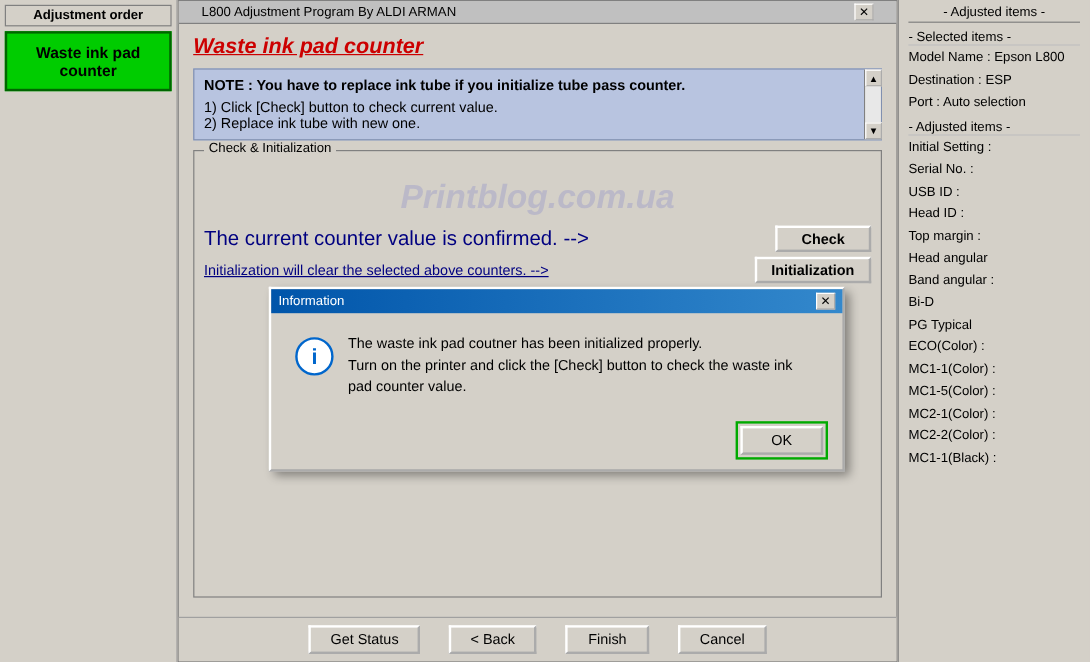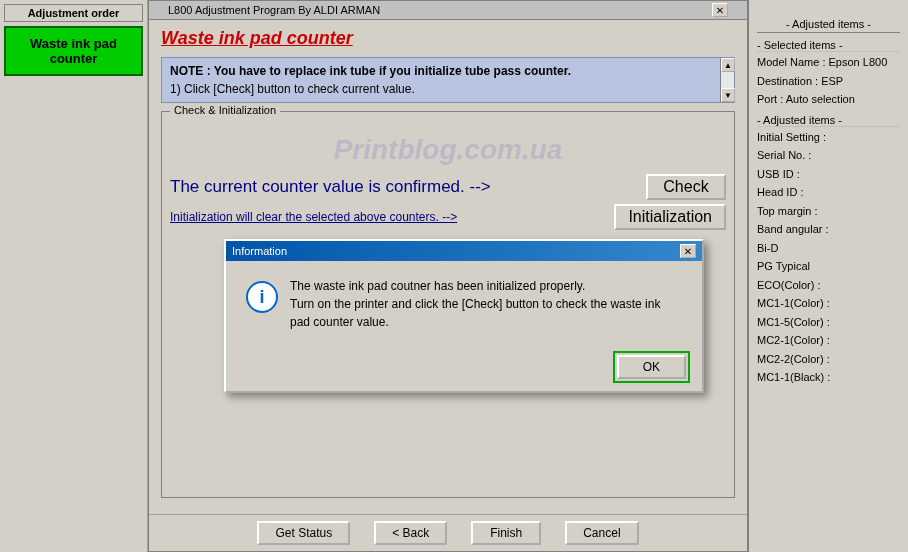--- a/index.html
+++ b/index.html
@@ -187,24 +187,25 @@
       flex: 1;
       font-size: 12px;
       color: #000080;
       text-decoration: underline;
     }
 
     .action-btn {
       background: #d4d0c8;
       border: 2px outset #fff;
       padding: 2px 12px;
-      font-size: 16px;
+      font-size: 12px;
       cursor: pointer;
       min-width: 80px;
       text-align: center;
+      font-weight: bold;
     }
 
     .bottom-bar {
       display: flex;
       justify-content: center;
       gap: 24px;
       padding: 6px 8px;
       border-top: 1px solid #a0a0a0;
       background: #d4d0c8;
     }
@@ -216,21 +217,21 @@
       cursor: pointer;
       min-width: 70px;
       text-align: center;
     }
 
     
     .right-panel {
       width: 160px;
       background: #d4d0c8;
       border-left: 1px solid #808080;
-      padding: 18px 8px;
+      padding: 4px 8px;
       font-size: 11px;
       overflow-y: auto;
     }
     .right-panel-title {
       text-align: center;
       font-size: 11px;
       border-bottom: 1px solid #808080;
       padding-bottom: 2px;
       margin-bottom: 4px;
     }
@@ -347,20 +348,21 @@
       <div class="close-btn">✕</div>
     </div>
 
     <div class="center-content">
 
       <div class="page-title">Waste ink pad counter</div>
 
       <div class="note-box" style="padding-right:20px;">
         <div class="note-bold">NOTE : You have to replace ink tube if you initialize tube pass counter.</div>
         <div>1) Click [Check] button to check current value.</div>
+        <div>2) Replace ink tube with new one.</div>
         <div class="note-scrollbar">
           <div class="scroll-btn">▲</div>
           <div class="scroll-track"></div>
           <div class="scroll-btn">▼</div>
         </div>
       </div>
 
       <div class="check-init-section">
         <div class="check-init-label">Check &amp; Initialization</div>
         <div class="check-init-inner">
@@ -410,20 +412,21 @@
     <div class="right-section-title">- Selected items -</div>
     <div class="right-info-line">Model Name : Epson L800</div>
     <div class="right-info-line">Destination : ESP</div>
     <div class="right-info-line">Port : Auto selection</div>
     <div class="right-section-title">- Adjusted items -</div>
     <div class="right-info-line">Initial Setting :</div>
     <div class="right-info-line">Serial No. :</div>
     <div class="right-info-line">USB ID :</div>
     <div class="right-info-line">Head ID :</div>
     <div class="right-info-line">Top margin :</div>
+    <div class="right-info-line">Head angular</div>
     <div class="right-info-line">Band angular :</div>
     <div class="right-info-line">Bi-D</div>
     <div class="right-info-line">PG Typical</div>
     <div class="right-info-line">ECO(Color) :</div>
     <div class="right-info-line">MC1-1(Color) :</div>
     <div class="right-info-line">MC1-5(Color) :</div>
     <div class="right-info-line">MC2-1(Color) :</div>
     <div class="right-info-line">MC2-2(Color) :</div>
     <div class="right-info-line">MC1-1(Black) :</div>
   </div>

